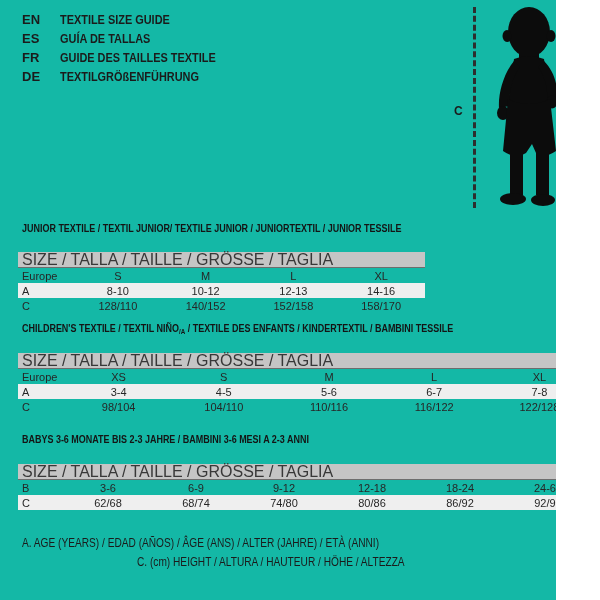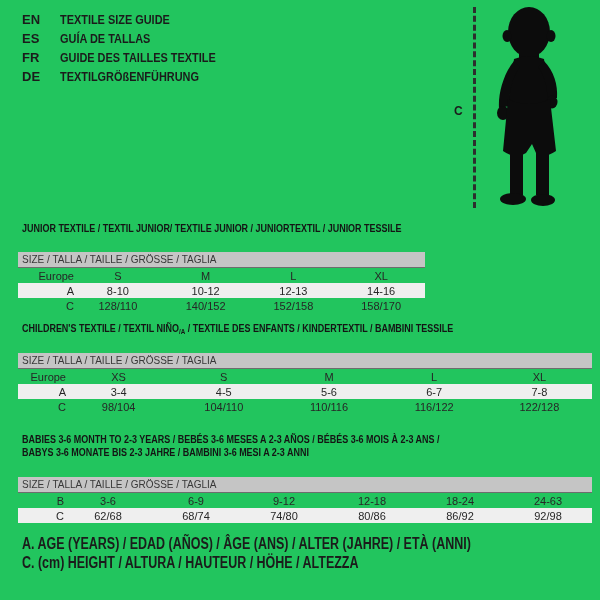--- a/index.html
+++ b/index.html
@@ -1,17 +1,17 @@
 <!DOCTYPE html>
 <html style="--bar-bg: #c5c5c5; --bar-border: #6d6d6d; --row-alt: #efefef;"><head>
 <meta charset="utf-8">
 <style>
   html,body{margin:0;padding:0;background:#fff;}
   .canvas{
-    position:relative;width:600px;height:600px;background:#22c55e;overflow:hidden;
+    position:relative;width:556px;height:600px;background:#14b8a6;overflow:hidden;
     font-family:"Liberation Sans",sans-serif;color:#1b1b1b;
   }
   
   .lang-block{position:absolute;left:22px;top:10px;}
   .lang-row{display:flex;height:19px;align-items:center;font-weight:bold;font-size:13px;}
   .lang-code{width:38px;flex:0 0 38px;}
   .lang-label{display:inline-block;transform:scaleX(.84);transform-origin:0 50%;white-space:nowrap;}
   
   .figure{position:absolute;left:440px;top:0;width:160px;height:215px;}
   .dash-line{position:absolute;left:33px;top:7px;height:201px;width:0;border-left:3px dashed #2e2e2e;}
@@ -25,33 +25,33 @@
   .sec-title{font-weight:bold;font-size:11.5px;line-height:13px;color:#141414;padding-left:4px;margin-top:10px;}
   .t1 .sec-title{margin-bottom:17px;}
   .t2 .sec-title{margin-bottom:15px;}
   .t3 .sec-title{margin-bottom:18px;}
   .title-line{white-space:nowrap;}
   .title-inner{display:inline-block;transform:scaleX(.78);transform-origin:0 50%;white-space:nowrap;}
   .sub{font-size:8px;vertical-align:-2px;}
   .size-bar{
     height:15px;line-height:15px;background:var(--bar-bg,#c5c5c5);
     border-bottom:1px solid var(--bar-border,#6d6d6d);
-    font-size:10px;color:#383838;padding-left:4px;white-space:nowrap;
+    font-size:16px;color:#383838;padding-left:4px;white-space:nowrap;
   }
   .tbl{display:table;width:100%;table-layout:fixed;}
   .trow{display:table-row;}
   .trow.shaded .cell{background:var(--row-alt,#efefef);}
   .cell{display:table-cell;height:15px;vertical-align:middle;text-align:center;font-size:11px;color:#262626;}
-  .cell.label{text-align:right;padding-left:4px;}
+  .cell.label{text-align:left;padding-left:4px;}
   .t1 .cell.label{width:52px;}
   .t2 .cell.label{width:44px;}
   .t3 .cell.label{width:42px;}
   
   .footnotes{position:absolute;left:22px;top:535px;}
-  .foot-line{height:18.5px;font-weight:bold;font-size:16px;white-space:nowrap;}
+  .foot-line{height:18.5px;font-weight:normal;font-size:13px;white-space:nowrap;text-align:right;}
   .foot-inner{display:inline-block;transform:scaleX(.78);transform-origin:0 50%;white-space:nowrap;}
 </style>
 </head>
 <body>
 
 <div class="canvas">
 
   <div class="lang-block" id="langs">
       <div class="lang-row">
         <span class="lang-code">EN</span>
@@ -151,21 +151,20 @@
             <div class="cell val">98/104</div>
             <div class="cell val">104/110</div>
             <div class="cell val">110/116</div>
             <div class="cell val">116/122</div>
             <div class="cell val">122/128</div>
           </div>
         </div>
       </div>
       <div class="section t3">
         <div class="sec-title">
-          <div class="title-line"><span class="title-inner"><span>BABIES 3-6 MONTH TO 2-3 YEARS / BEBÉS 3-6 MESES A 2-3 AÑOS / BÉBÉS 3-6 MOIS À 2-3 ANS /</span></span></div>
           <div class="title-line"><span class="title-inner"><span>BABYS 3-6 MONATE BIS 2-3 JAHRE / BAMBINI 3-6 MESI A 2-3 ANNI</span></span></div>
         </div>
         <div class="size-bar">SIZE / TALLA / TAILLE / GRÖSSE / TAGLIA</div>
         <div class="tbl">
           <div class="trow">
             <div class="cell label">B</div>
             <div class="cell val">3-6</div>
             <div class="cell val">6-9</div>
             <div class="cell val">9-12</div>
             <div class="cell val">12-18</div>

